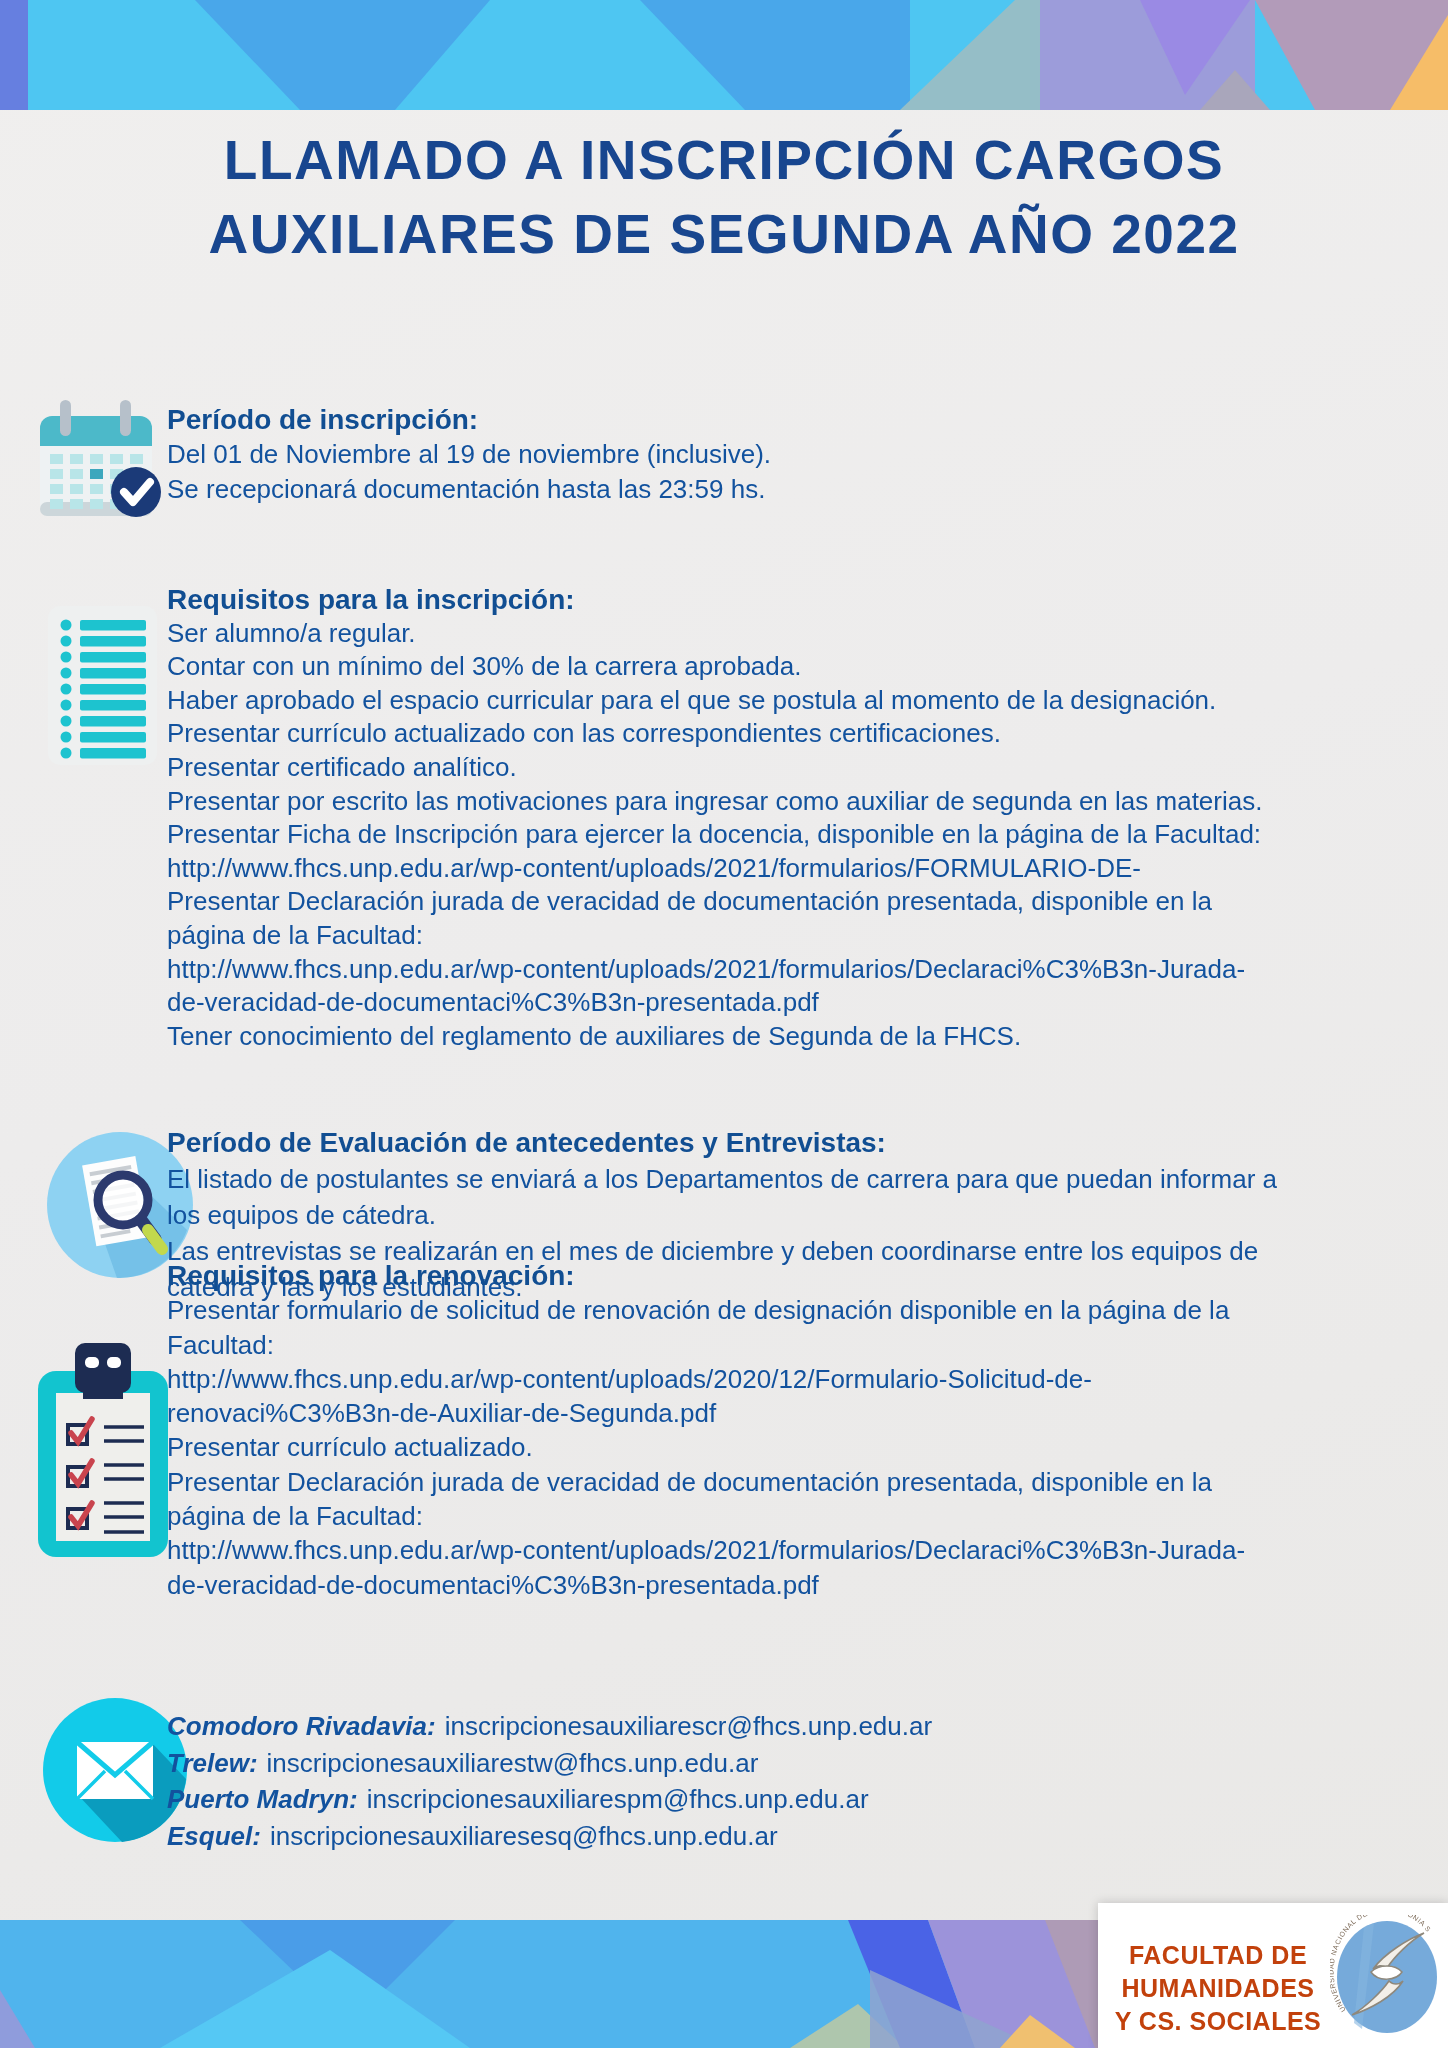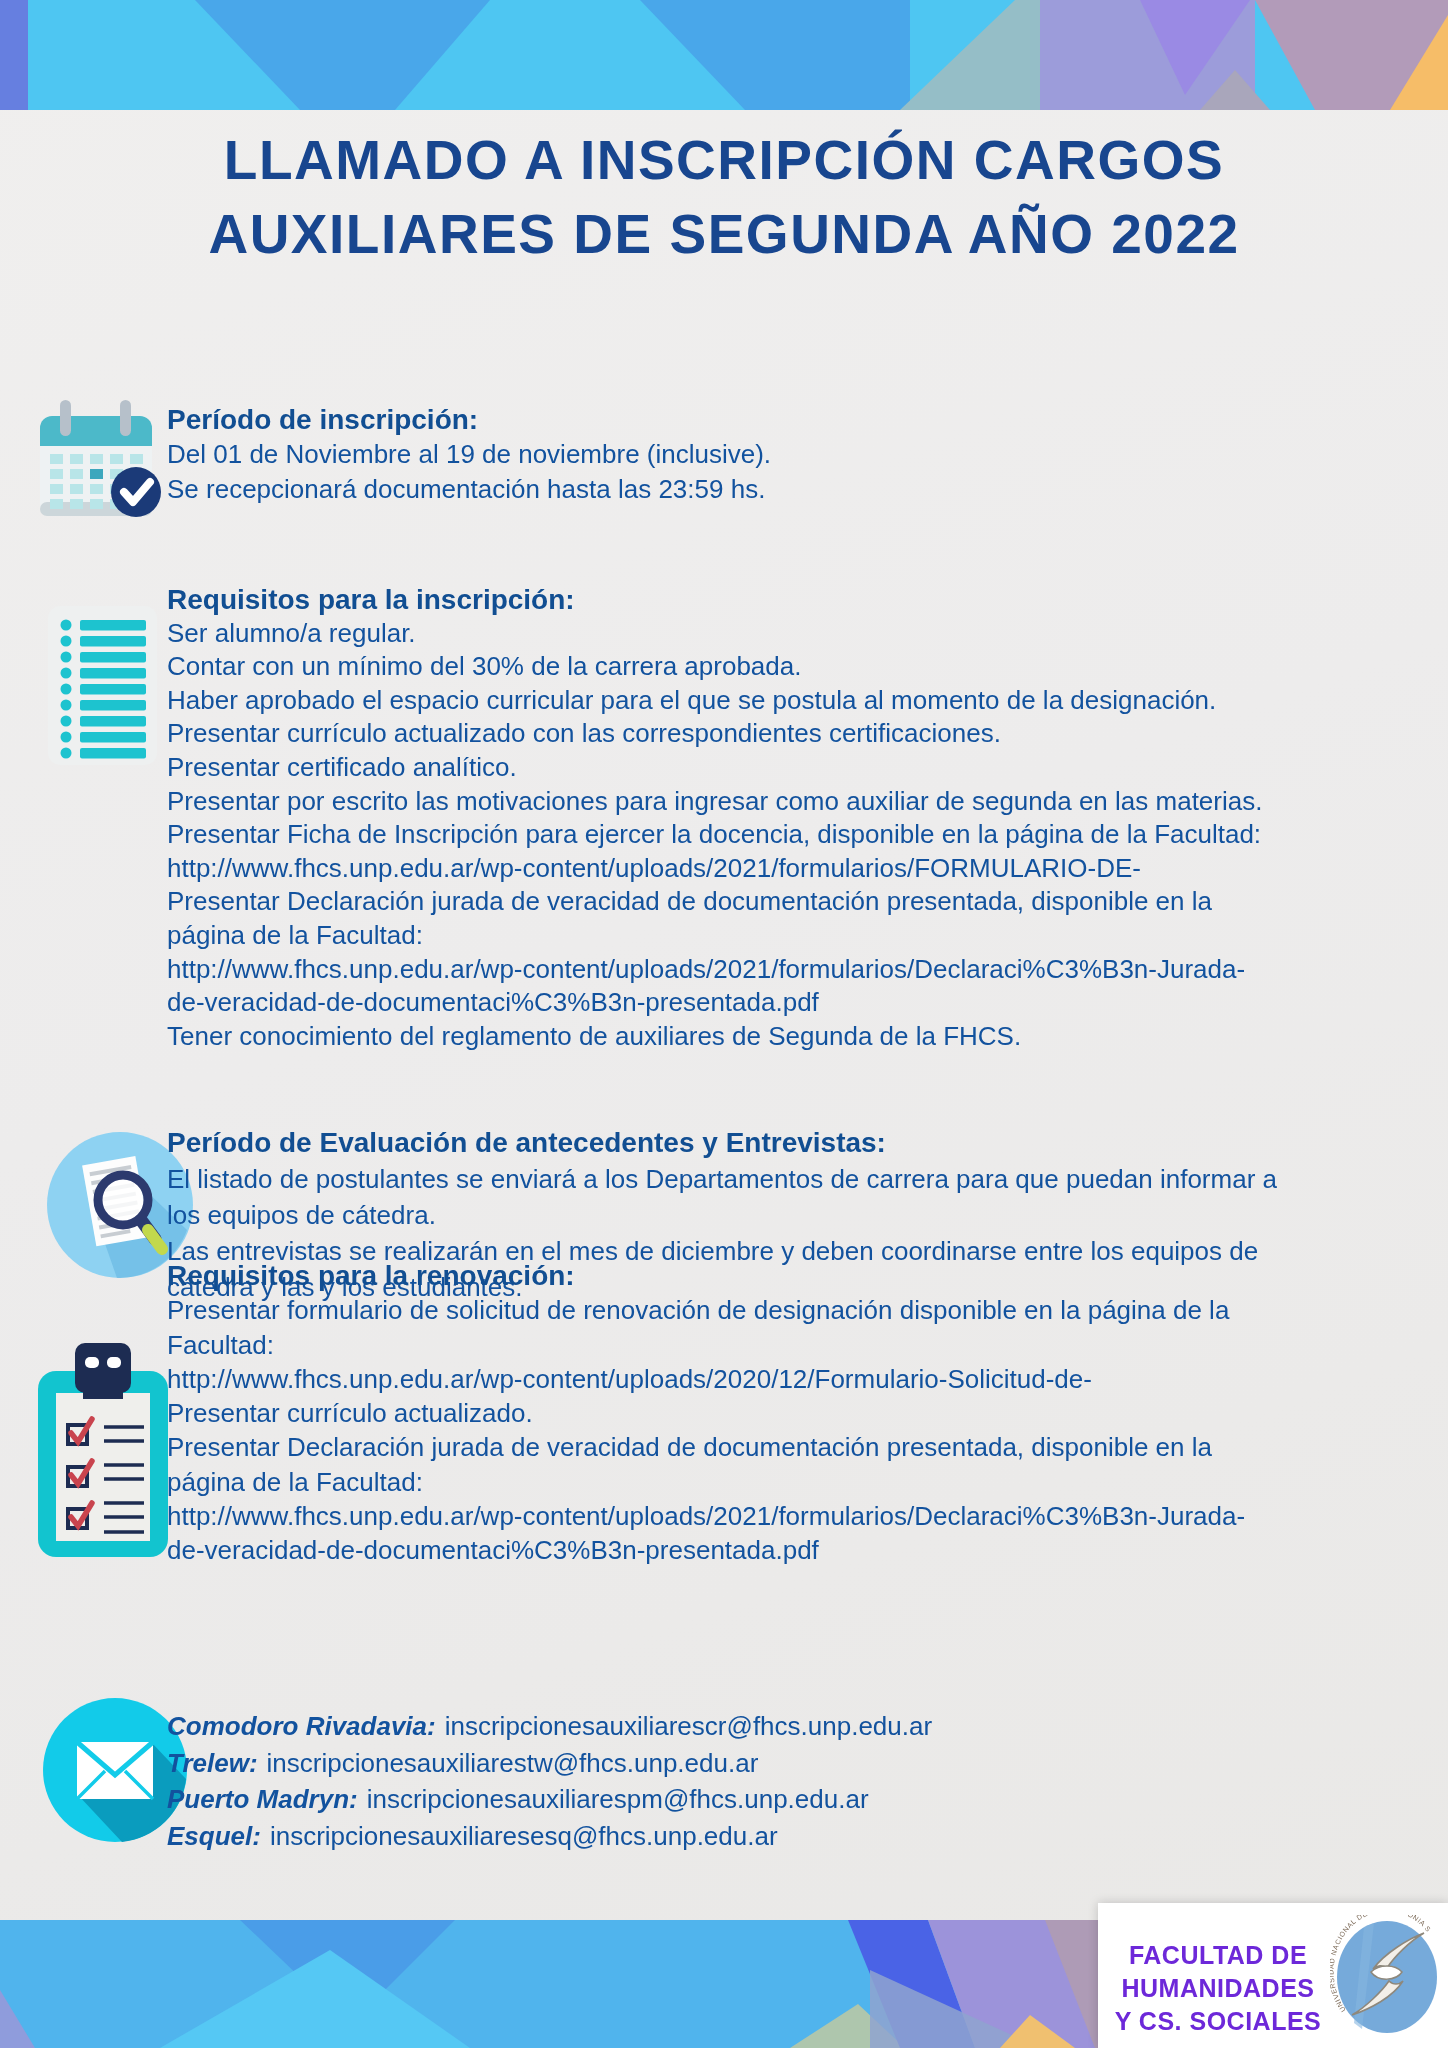--- a/index.html
+++ b/index.html
@@ -21,21 +21,21 @@
   .b{font-weight:bold;font-style:italic;}
   .email{margin-left:9px;}
   .s1{top:402px;line-height:35px;}
   .s2{top:583px;line-height:33.6px;}
   .s3{top:1125px;line-height:36px;}
   .s4{top:1259px;line-height:34.3px;}
   .s5{top:1708px;line-height:36.5px;}
   .footer-box{position:absolute;left:1098px;top:1903px;width:350px;height:145px;
     background:#ffffff;box-shadow:0 0 10px rgba(0,0,0,0.18);}
   .faculty{position:absolute;left:10px;top:36px;width:220px;text-align:center;
-    color:#6d28d9;font-weight:bold;font-size:25px;line-height:33px;letter-spacing:0.5px;}
+    color:#c2410c;font-weight:bold;font-size:25px;line-height:33px;letter-spacing:0.5px;}
   .logo{position:absolute;right:4px;top:12px;}
 </style>
 </head>
 <body>
 
 <div class="page">
 
   <svg class="band band-top" viewBox="0 0 1448 110" preserveAspectRatio="none">
     <rect width="1448" height="110" fill="#4ec6f2"></rect>
     <polygon points="0,0 28,0 28,110 0,110" fill="#667fe0"></polygon>
@@ -202,20 +202,21 @@
           <line x1="76" y1="182" x2="116" y2="182"></line>
         <line x1="76" y1="197" x2="116" y2="197"></line>
       </g>
     </svg>
   </div>
   <div class="txt s4">
     <div class="heading">Requisitos para la renovación:</div>
     <div>Presentar formulario de solicitud de renovación de designación disponible en la página de la</div>
     <div>Facultad:</div>
     <div>http://www.fhcs.unp.edu.ar/wp-content/uploads/2020/12/Formulario-Solicitud-de-</div>
+    <div>renovaci%C3%B3n-de-Auxiliar-de-Segunda.pdf</div>
     <div>Presentar currículo actualizado.</div>
     <div>Presentar Declaración jurada de veracidad de documentación presentada, disponible en la</div>
     <div>página de la Facultad:</div>
     <div>http://www.fhcs.unp.edu.ar/wp-content/uploads/2021/formularios/Declaraci%C3%B3n-Jurada-</div>
     <div>de-veracidad-de-documentaci%C3%B3n-presentada.pdf</div>
   </div>
 
   <div class="icon" style="left:40px;top:1695px;">
     <svg width="150" height="150" viewBox="0 0 150 150">
       <circle cx="75" cy="75" r="72" fill="#12cbe9"></circle>

